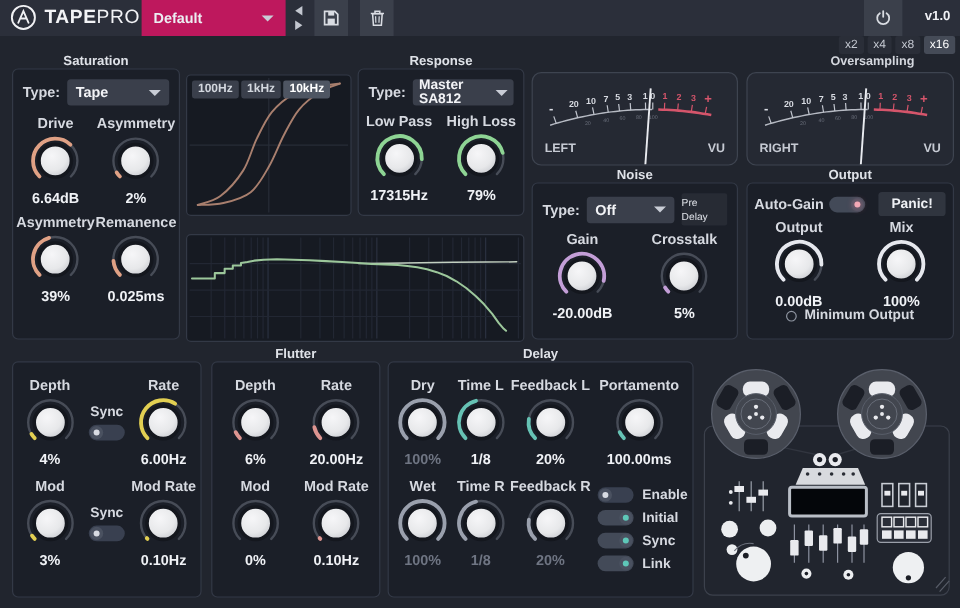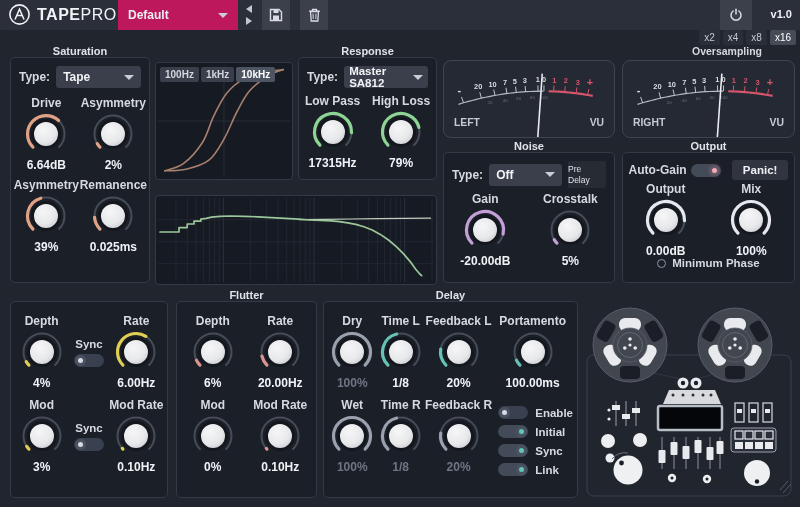--- a/index.html
+++ b/index.html
@@ -390,21 +390,21 @@
           <svg width="46" height="46" viewBox="0 0 46 46">
             <path d="M9.92 36.08 A18.5 18.5 0 1 1 36.08 36.08" stroke="#474c57" stroke-width="2" fill="none" stroke-linecap="round"></path>
             <path d="M9.92 36.08 A18.5 18.5 0 1 1 36.13 36.04" stroke="#e6e8ee" stroke-width="3.2" fill="none" stroke-linecap="round"></path>
             <circle cx="23" cy="23" r="13.5" fill="url(#knobGrad)" stroke="#14171e" stroke-width="3"></circle>
           </svg>
           <div class="knob-value">100%</div>
         </div>
     </div>
     <div id="min-phase" style="margin-top:-1px">
       <span class="radio"></span>
-      <span>Minimum Phase</span>
+      <span>Minimum Output</span>
     </div>
   </div>
 
   <div class="panel" style="left:10px;top:301px;width:158px;height:197px">
     <div style="display:grid;grid-template-columns:1fr .65fr 1fr;align-items:center;row-gap:8px;padding:12px 2px 0 2px">
       <div class="knob-cell">
           <div class="knob-label">Depth</div>
           <svg width="46" height="46" viewBox="0 0 46 46">
             <path d="M9.92 36.08 A18.5 18.5 0 1 1 36.08 36.08" stroke="#474c57" stroke-width="2" fill="none" stroke-linecap="round"></path>
             <path d="M9.92 36.08 A18.5 18.5 0 0 1 7.23 32.67" stroke="#e2cf52" stroke-width="3.2" fill="none" stroke-linecap="round"></path>

